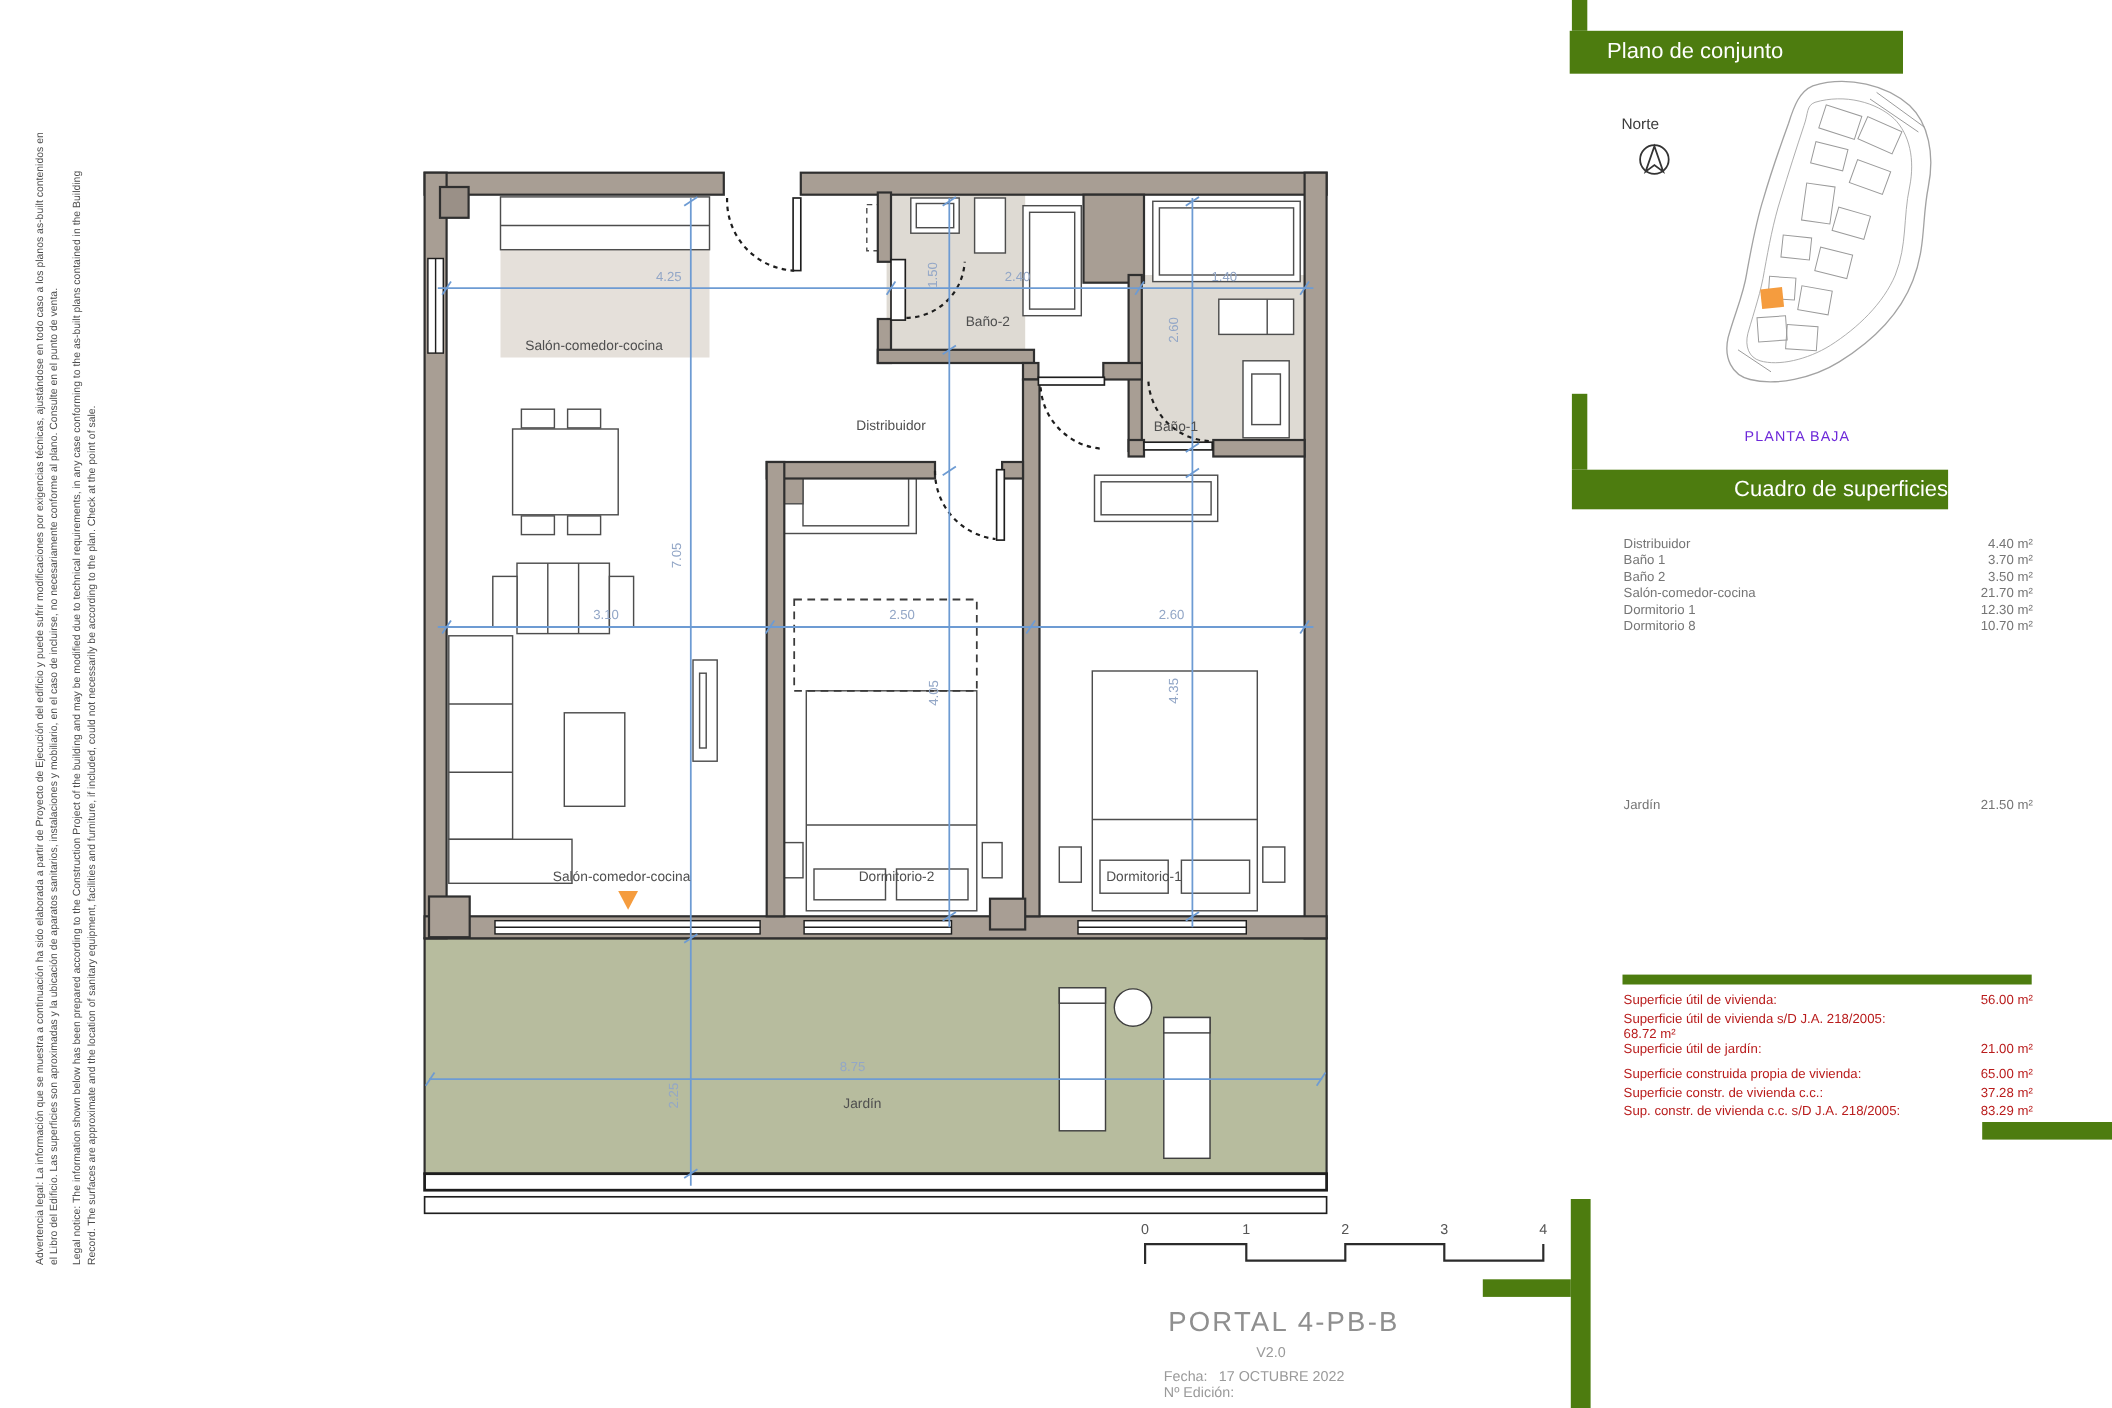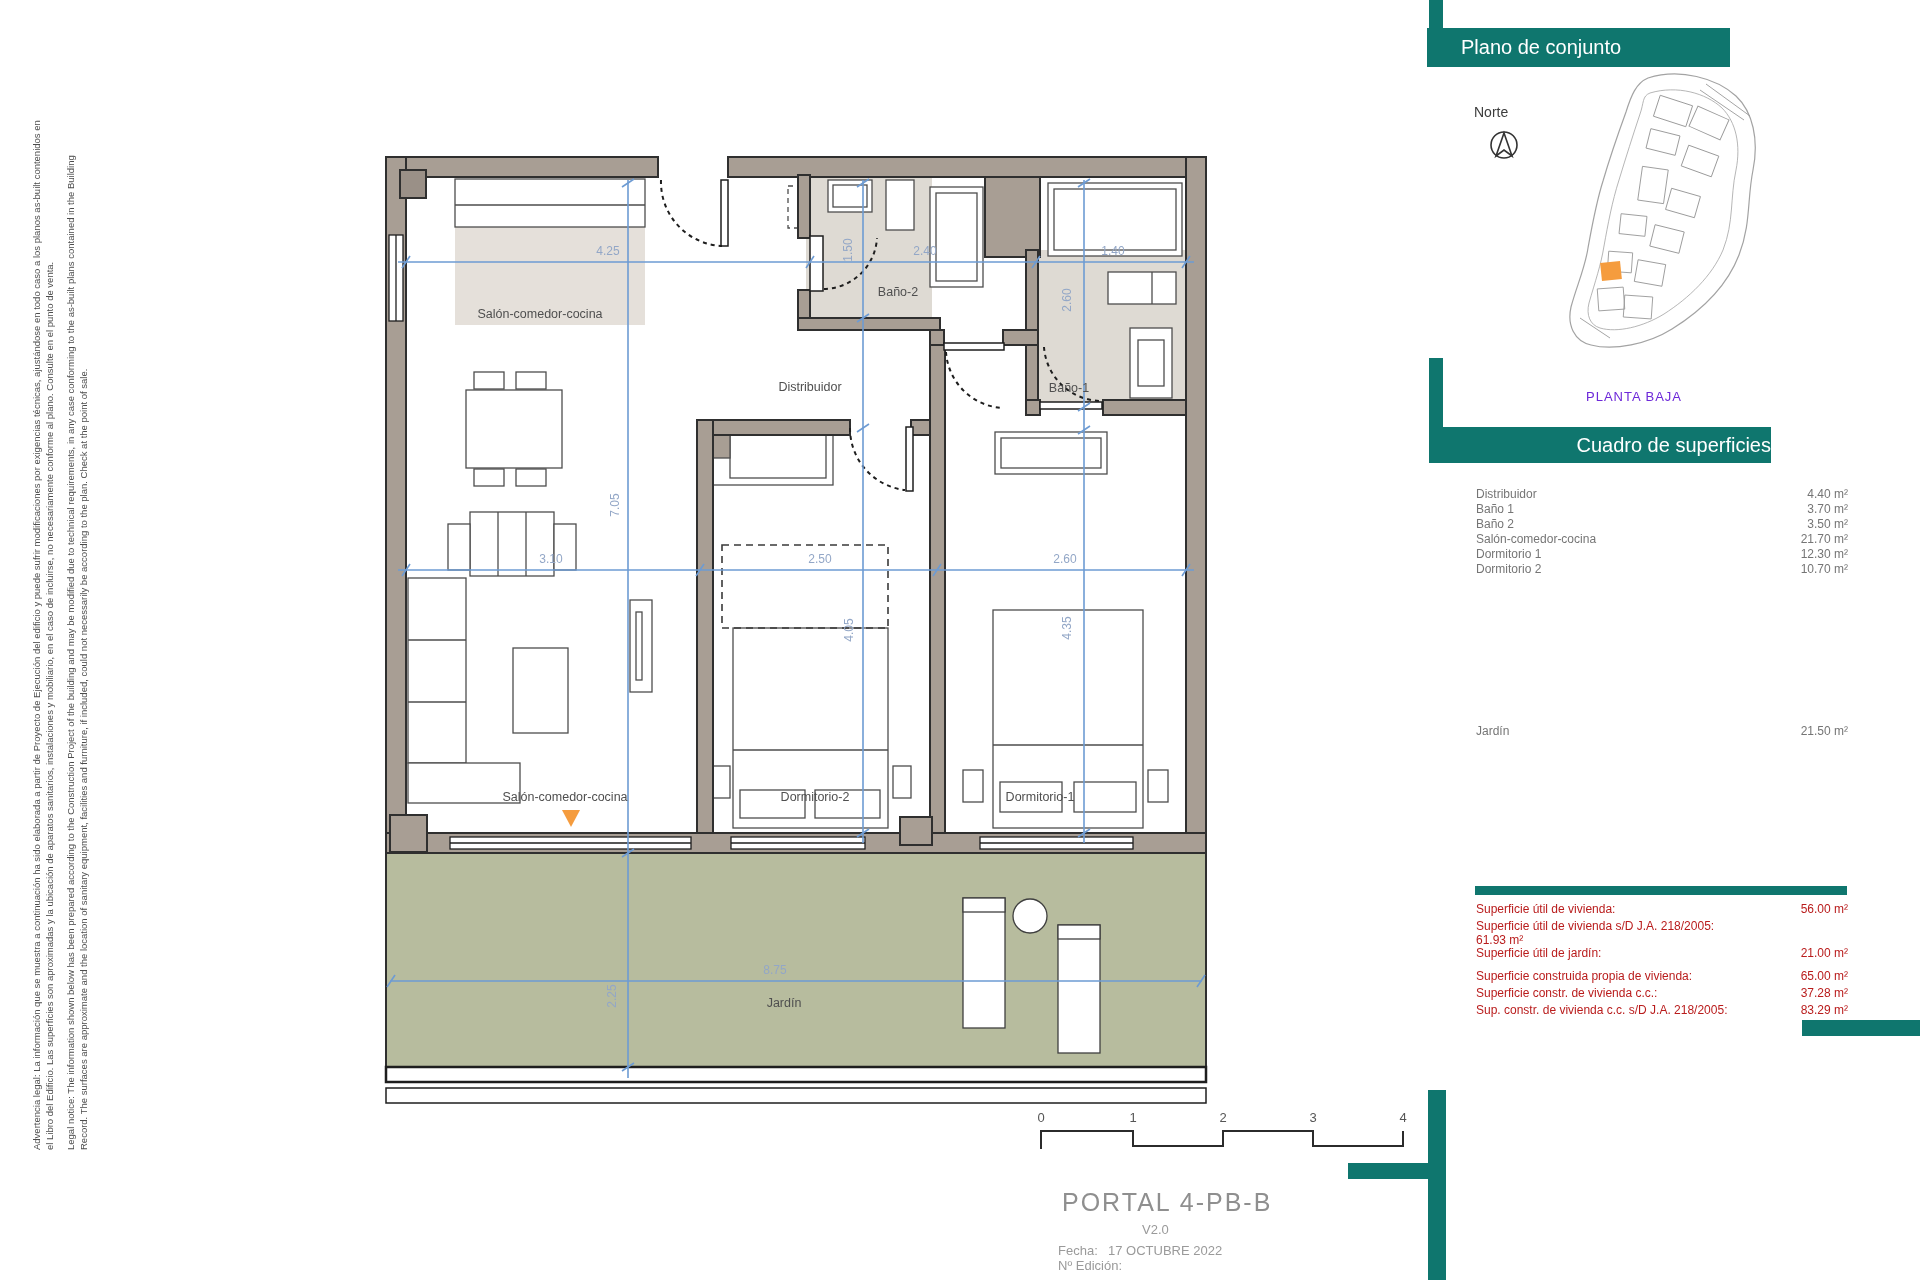--- a/index.html
+++ b/index.html
@@ -4,21 +4,21 @@
 <style>
   html,body{margin:0;padding:0;}
   body{width:1920px;height:1280px;position:relative;background:#ffffff;overflow:hidden;
        font-family:"Liberation Sans", sans-serif;}
   .abs{position:absolute;}
   
   #disclaimer{position:absolute;left:30px;top:1150px;transform-origin:0 0;transform:rotate(-90deg);
               font-size:9.5px;line-height:13px;color:#4c4c4c;white-space:nowrap;}
   #disclaimer .en{margin-top:8px;}
   
-  .orange{background:#0f766e;}
+  .orange{background:#4d7c0f;}
   .banner{color:#ffffff;font-size:20px;line-height:38px;padding-left:34px;}
   
   .tbl-row{position:absolute;display:flex;justify-content:space-between;
            font-size:12px;color:#757575;width:372px;left:1476px;height:16px;}
   .sum-row{position:absolute;display:flex;justify-content:space-between;
            font-size:12px;color:#b91c1c;width:372px;left:1476px;height:17px;}
   #planta-baja{position:absolute;left:1586px;top:389px;font-size:13px;color:#6d28d9;letter-spacing:1px;}
   #norte{position:absolute;left:1474px;top:104px;font-size:14px;color:#3c3c3c;}
   
   #portal{position:absolute;left:1062px;top:1188px;font-size:25px;color:#8f8f8f;letter-spacing:2px;}
@@ -344,37 +344,37 @@
 </div>
 <div class="tbl-row" style="top:532px;">
   <span>Salón-comedor-cocina</span>
   <span>21.70 m²</span>
 </div>
 <div class="tbl-row" style="top:547px;">
   <span>Dormitorio 1</span>
   <span>12.30 m²</span>
 </div>
 <div class="tbl-row" style="top:562px;">
-  <span>Dormitorio 2</span>
+  <span>Dormitorio 8</span>
   <span>10.70 m²</span>
 </div>
 
 <div class="tbl-row" style="top:724px;">
   <span>Jardín</span>
   <span>21.50 m²</span>
 </div>
 
 <div class="abs orange" style="left:1475px;top:886px;width:372px;height:9px;"></div>
 <div class="sum-row" style="top:902px;">
   <span>Superficie útil de vivienda:</span>
   <span>56.00 m²</span>
 </div>
 <div class="sum-row" style="top:919px;flex-direction:column;">
   <span>Superficie útil de vivienda s/D J.A. 218/2005:</span>
-  <span>61.93 m²</span>
+  <span>68.72 m²</span>
 </div>
 <div class="sum-row" style="top:946px;">
   <span>Superficie útil de jardín:</span>
   <span>21.00 m²</span>
 </div>
 <div class="sum-row" style="top:969px;">
   <span>Superficie construida propia de vivienda:</span>
   <span>65.00 m²</span>
 </div>
 <div class="sum-row" style="top:986px;">

